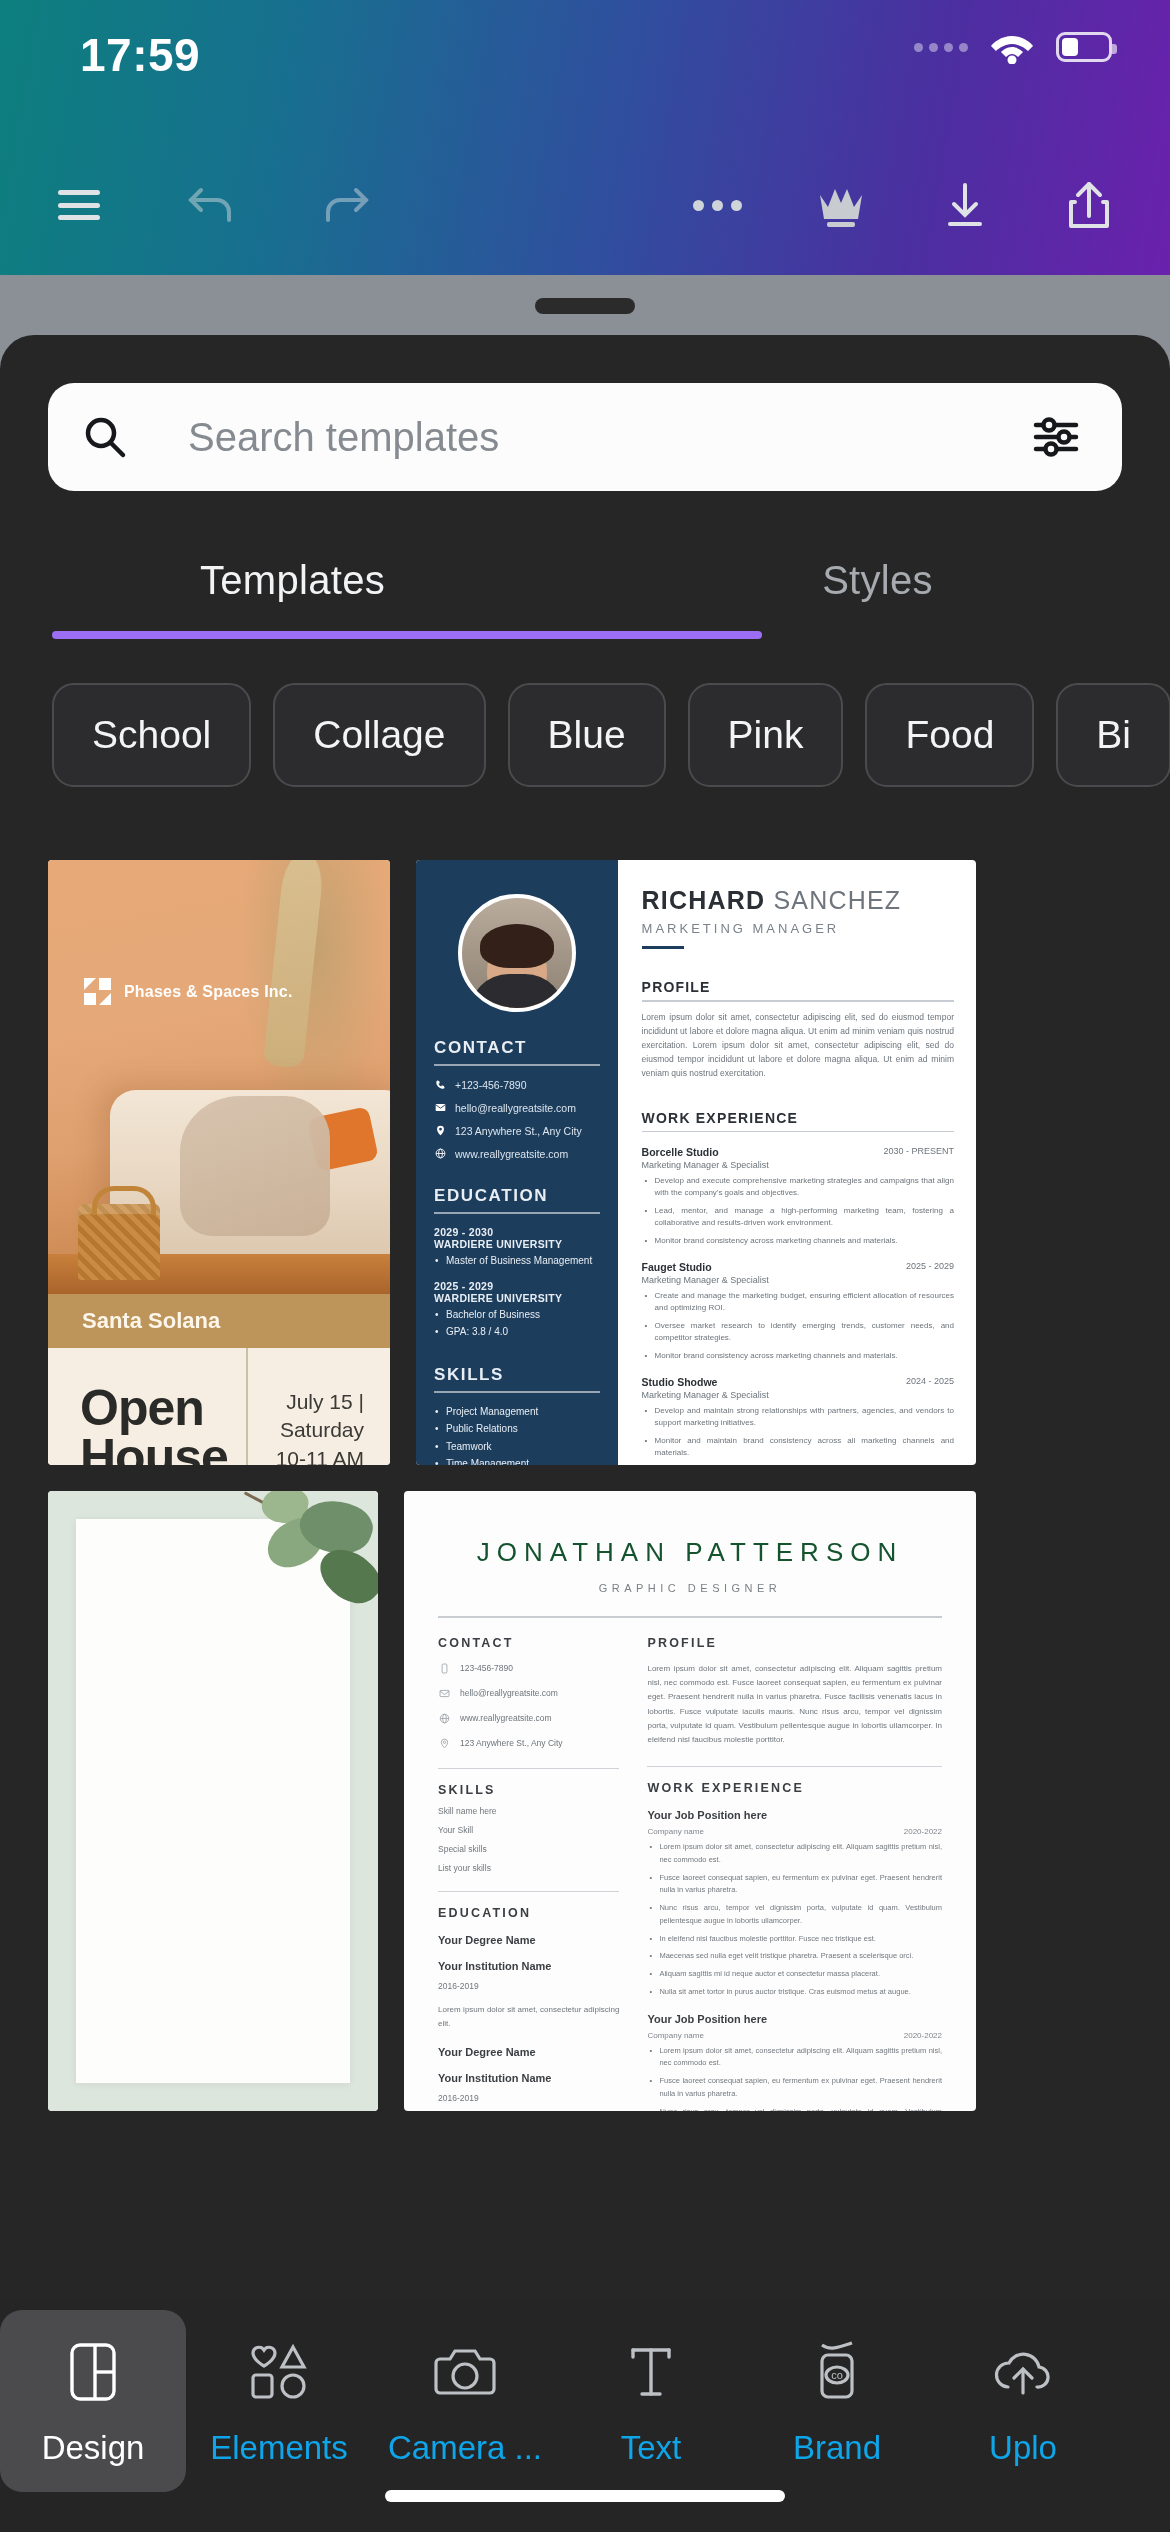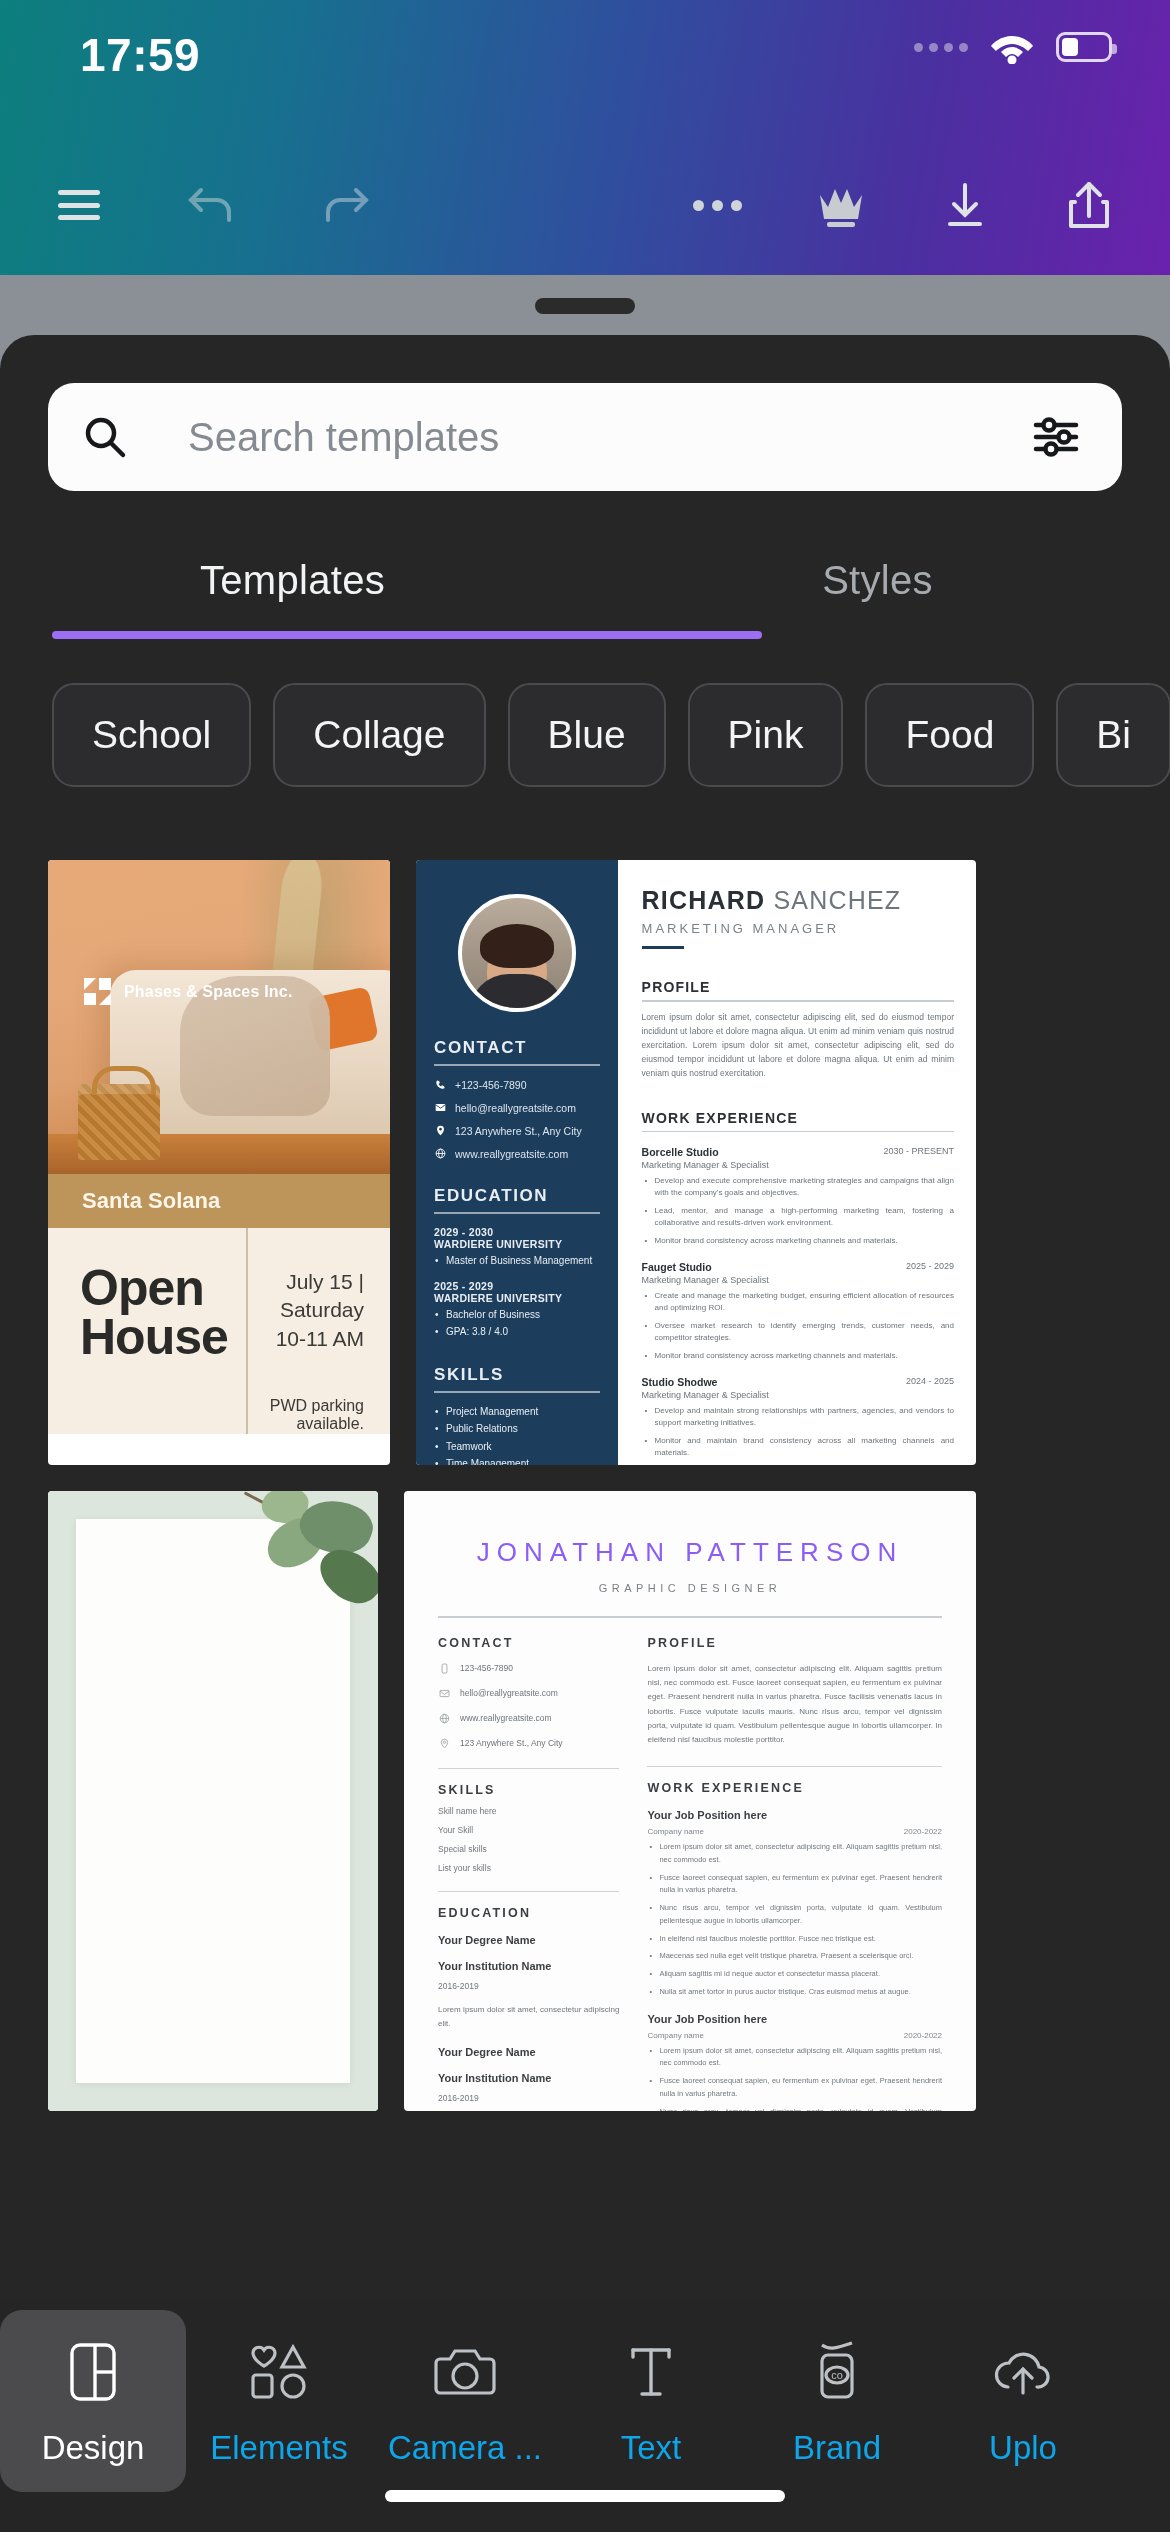--- a/index.html
+++ b/index.html
@@ -114,21 +114,21 @@
   }
   .grid-row { display:flex; gap:26px; margin-bottom:26px; }
   .card { border-radius:4px; overflow:hidden; position:relative; background:#fff; }
   .card.c1 { width:342px; height:605px; }
   .card.c2 { width:560px; height:605px; }
   .card.c3 { width:330px; height:620px; }
   .card.c4 { width:572px; height:620px; }
 
   
   .oh-photo {
-    position:relative; height:314px;
+    position:relative; height:434px;
     background:
       radial-gradient(ellipse 120px 300px at 78% 20%, rgba(190,160,110,.85), rgba(190,160,110,0) 62%),
       linear-gradient(170deg,#e6a977 0%,#e5a878 35%,#dfa06f 60%,#c07a3f 100%);
     overflow:hidden;
     padding-left:34px;
   }
   .oh-couch {
     position:absolute; right:-20px; bottom:34px; width:300px; height:170px;
     background:linear-gradient(180deg,#f3e6d6 0%,#e8d7c2 55%,#dcc7ae 100%);
     border-radius:26px 26px 10px 10px;
@@ -235,21 +235,21 @@
   .eu-paper { width:100%; height:100%; background:#fdfdfb; box-shadow:0 1px 8px rgba(0,0,0,.07); }
   .eu-leaf { position:absolute; border-radius:60% 40% 55% 45%; }
   .eu-l1 { right:6px; top:10px; width:72px; height:52px; background:#6f8f6a; transform:rotate(18deg); }
   .eu-l2 { right:54px; top:30px; width:58px; height:44px; background:#8aa87f; transform:rotate(-22deg); }
   .eu-l3 { right:-4px; top:62px; width:64px; height:46px; background:#55784f; transform:rotate(44deg); }
   .eu-l4 { right:70px; top:-4px; width:46px; height:36px; background:#9cb68d; transform:rotate(8deg); }
   .eu-stem { position:absolute; right:30px; top:26px; width:110px; height:3px; background:#7b6a52; transform:rotate(28deg); border-radius:2px; }
 
   
   .jp { width:100%; height:100%; background:#fdfdfd; padding:46px 34px 0; color:#44474b; }
-  .jp-name { text-align:center; font-size:26px; letter-spacing:7px; color:#8b5cf6; font-weight:400; }
+  .jp-name { text-align:center; font-size:26px; letter-spacing:7px; color:#14532d; font-weight:400; }
   .jp-role { text-align:center; font-size:11px; letter-spacing:4.5px; color:#7b8085; margin-top:14px; }
   .jp-rule { height:1.5px; background:#c9cdd1; margin:22px 0 18px; }
   .jp-cols { display:flex; gap:28px; }
   .jp-l { flex:0 0 36%; }
   .jp-r { flex:1; }
   .jp-h { font-size:12.5px; letter-spacing:2.2px; color:#3b3e42; font-weight:700; }
   .jp-line { display:flex; align-items:center; gap:9px; margin-top:12px; font-size:8.5px; color:#6e747a; }
   .jp-cico { flex:0 0 13px; height:13px; display:flex; align-items:center; justify-content:center; }
   .jp-sep { height:1.2px; background:#cfd3d7; margin:18px 0 14px; }
   .jp-p { font-size:8px; line-height:1.8; color:#70767c; margin-top:12px; text-align:justify; }

